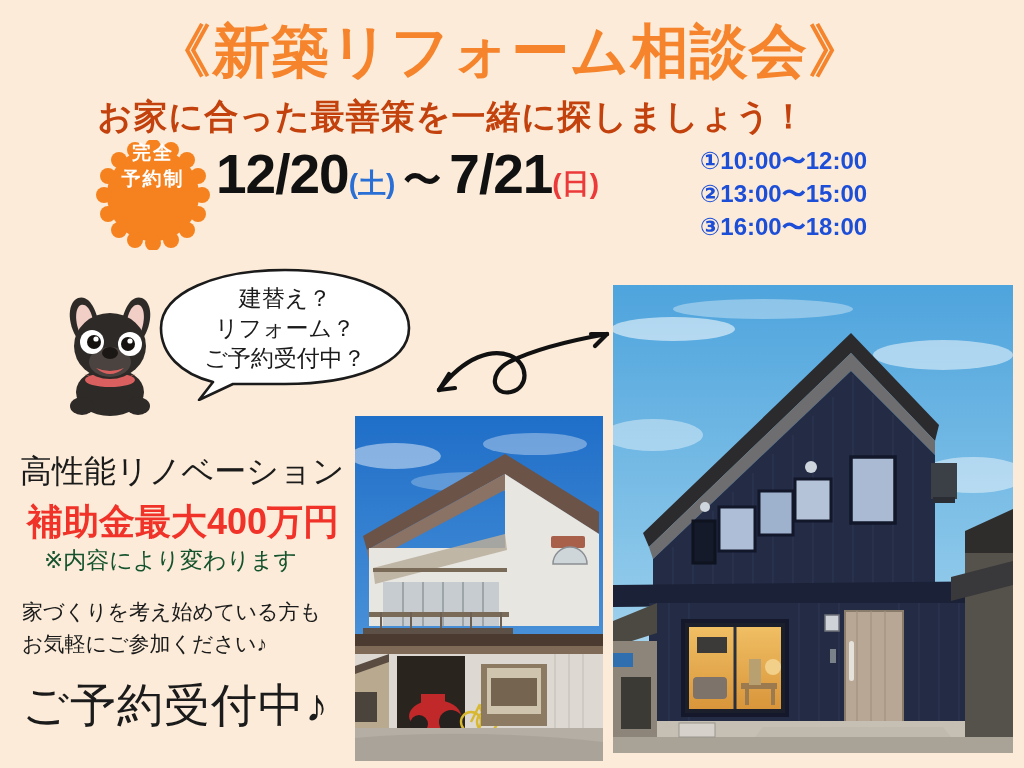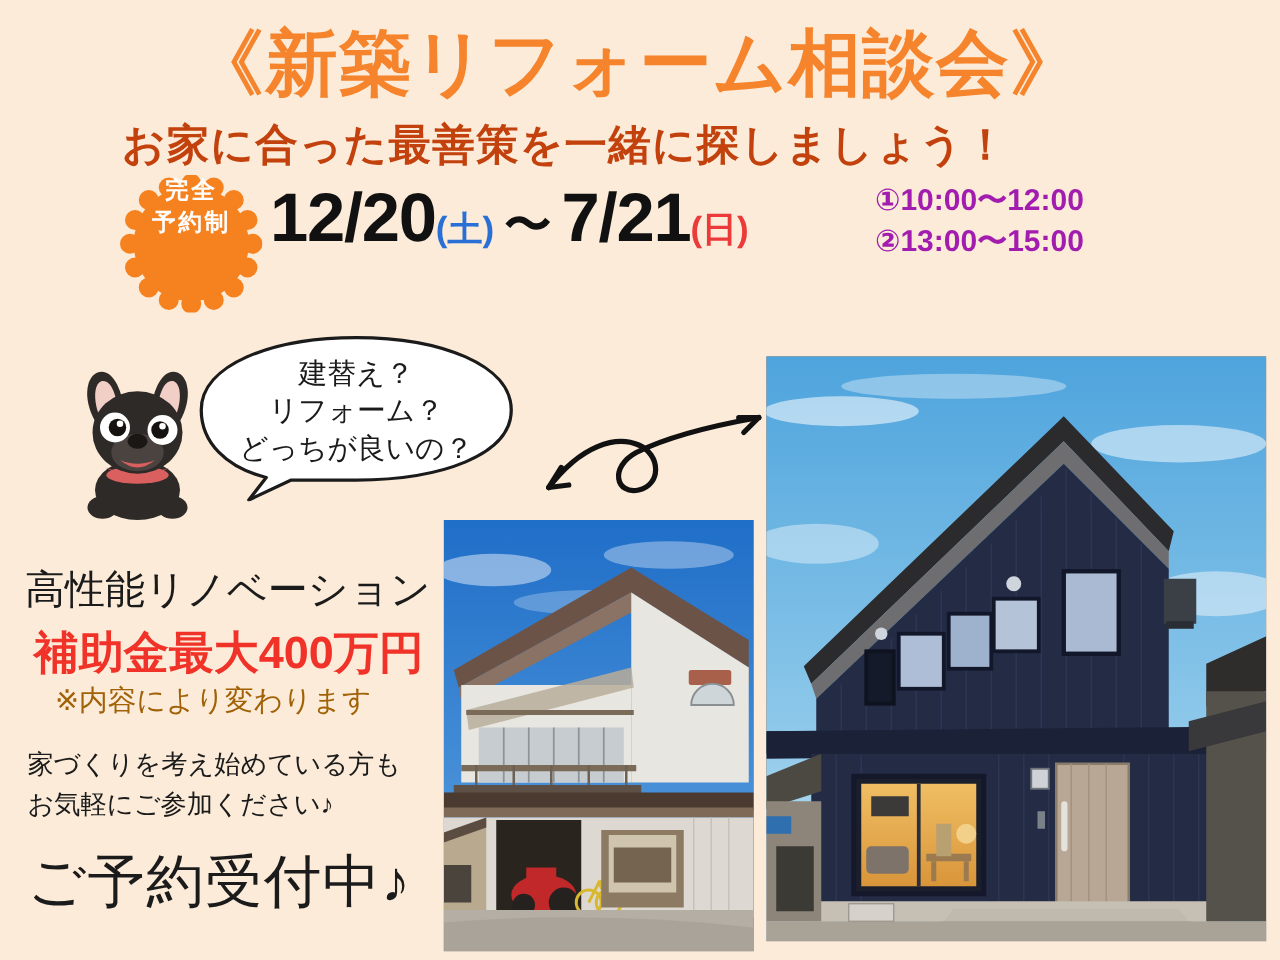--- a/index.html
+++ b/index.html
@@ -48,21 +48,21 @@
   .date-tilde{font-size:38px;font-weight:bold;color:#111;padding:0 8px;vertical-align:baseline;}
 
   .venue{
     position:absolute;left:238px;top:207px;
     font-size:33px;color:#1b1b1b;white-space:nowrap;letter-spacing:0px;
   }
 
   
   .times{position:absolute;left:700px;top:144px;}
   .time-row{
-    font-size:24px;font-weight:bold;color:#a21caf;
+    font-size:24px;font-weight:bold;color:#1d4ed8;
     line-height:1.38;white-space:nowrap;letter-spacing:0px;
   }
 
   
   .dog{position:absolute;left:48px;top:288px;width:124px;height:132px;}
 
   
   .bubble{position:absolute;left:155px;top:266px;width:260px;height:135px;}
   .bubble svg{position:absolute;inset:0;}
   .bubble-text{
@@ -77,21 +77,21 @@
   .reno-head{
     position:absolute;left:20px;top:450px;
     font-size:32px;color:#1b1b1b;white-space:nowrap;letter-spacing:0px;
   }
   .subsidy{
     position:absolute;left:27px;top:498px;
     font-size:36px;font-weight:bold;color:#f03228;white-space:nowrap;letter-spacing:0px;
   }
   .note{
     position:absolute;left:44px;top:545px;
-    font-size:23px;color:#a16207;white-space:nowrap;
+    font-size:23px;color:#14532d;white-space:nowrap;
   }
   .invite{position:absolute;left:22px;top:596px;}
   .invite div{
     font-size:21px;color:#1b1b1b;line-height:1.5;white-space:nowrap;
   }
   .cta{
     position:absolute;left:22px;top:675px;
     font-size:46px;color:#1b1b1b;white-space:nowrap;letter-spacing:1px;
   }
 
@@ -140,20 +140,21 @@
   </div>
 
   <div class="date-line">
     <span class="date-num">12/20</span><span class="date-sat">(土)</span><span class="date-tilde">〜</span><span class="date-num">7/21</span><span class="date-sun">(日)</span>
   </div>
 
 
   <div class="times">
     <div class="time-row">①10:00〜12:00</div>
     <div class="time-row">②13:00〜15:00</div>
+    <div class="time-row">③16:00〜18:00</div>
   </div>
 
   <svg class="dog" viewBox="0 0 124 132">
 
     <path d="M30 52 C18 34 20 14 30 10 C42 6 50 24 52 44 Z" fill="#2e2a28"></path>
     <path d="M33 48 C26 34 27 19 33 17 C41 15 45 28 47 43 Z" fill="#f2cfc6"></path>
     <path d="M94 52 C106 34 104 14 94 10 C82 6 74 24 72 44 Z" fill="#2e2a28"></path>
     <path d="M91 48 C98 34 97 19 91 17 C83 15 79 28 77 43 Z" fill="#f2cfc6"></path>
 
     <ellipse cx="62" cy="104" rx="34" ry="24" fill="#2e2a28"></ellipse>
@@ -178,21 +179,21 @@
   </svg>
 
   <div class="bubble">
     <svg viewBox="0 0 260 135">
       <path d="M130 4 C198 4 254 26 254 62 C254 98 198 118 130 118
                L78 118 L44 134 L58 116 C26 108 6 88 6 62 C6 26 62 4 130 4 Z" fill="#ffffff" stroke="#1b1b1b" stroke-width="2.6" stroke-linejoin="round"></path>
     </svg>
     <div class="bubble-text">
       <div>建替え？</div>
       <div>リフォーム？</div>
-      <div>どっちが良いの？</div>
+      <div>ご予約受付中？</div>
     </div>
   </div>
 
   <svg class="arrow" viewBox="0 0 200 105">
     <g fill="none" stroke="#111111" stroke-width="4.2" stroke-linecap="round">
       <path d="M14 78 C40 44 68 36 86 44 C104 52 104 76 86 80
                C68 84 62 62 84 50 C112 36 148 28 182 22"></path>
       <path d="M14 78 L24 62"></path>
       <path d="M14 78 L30 76"></path>
       <path d="M182 22 L166 22"></path>

